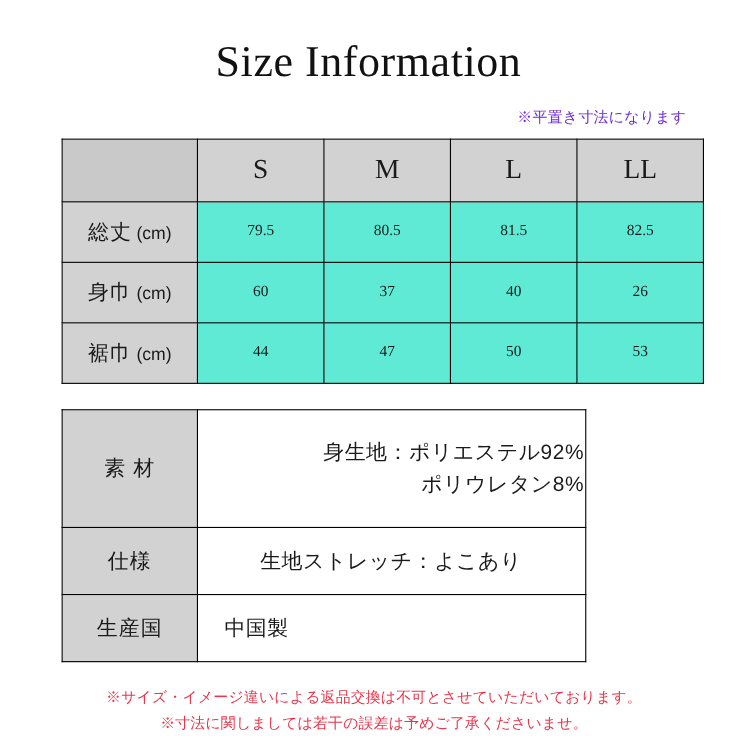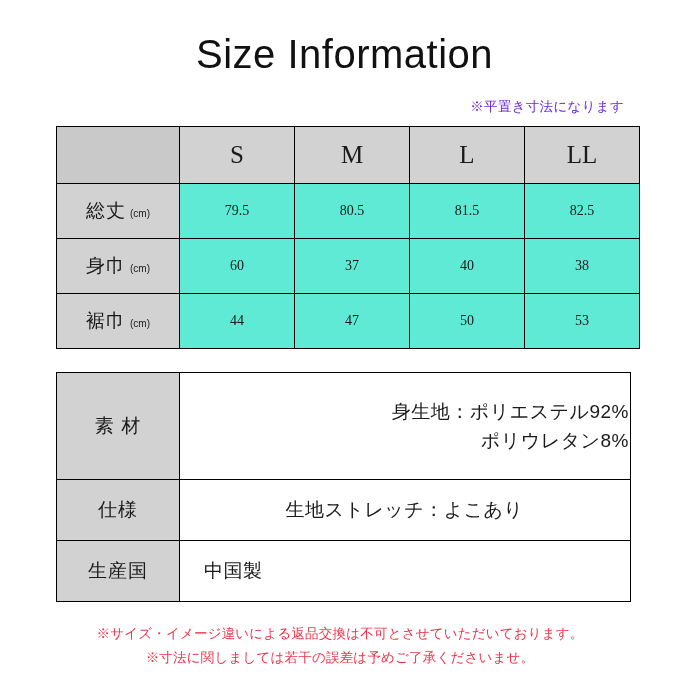--- a/index.html
+++ b/index.html
@@ -19,21 +19,21 @@
     width: 680px;
     height: 680px;
     box-sizing: border-box;
   }
 
   
   .title {
     position: absolute;
     left: 196px;
     top: 32px;
-    font-family: Liberation Sans, sans-serif;
+    font-family: Liberation Serif, serif;
     font-size: 40px;
     letter-spacing: 0.5px;
     color: #111111;
     white-space: nowrap;
   }
 
   
   .flat-note {
     position: absolute;
     right: 56px;
@@ -74,38 +74,38 @@
     background: #d2d2d2;
   }
   .size-table tbody td.row-label {
     background: #d2d2d2;
     height: 52px;
     font-size: 19px;
     text-align: center;
     letter-spacing: 1px;
   }
   .size-table tbody td.row-label .unit {
-    font-size: 10px;
+    font-size: 16px;
     letter-spacing: 0;
     vertical-align: baseline;
     padding-left: 4px;
   }
   .size-table tbody td.cell {
     height: 52px;
     font-size: 14px;
     font-family: "Liberation Serif", serif;
     background: #5eead4;
   }
 
   
   .detail-table {
     position: absolute;
     left: 56px;
     top: 372px;
-    width: 575px;
+    width: 477px;
     border-collapse: collapse;
     table-layout: fixed;
   }
   .detail-table td {
     border: 1px solid #000000;
     vertical-align: middle;
     font-weight: normal;
   }
   .detail-table .d-label {
     width: 120px;
@@ -181,21 +181,21 @@
         <td class="cell">79.5</td>
         <td class="cell">80.5</td>
         <td class="cell">81.5</td>
         <td class="cell">82.5</td>
       </tr>
       <tr>
         <td class="row-label"><span>身巾</span><span class="unit">(cm)</span></td>
         <td class="cell">60</td>
         <td class="cell">37</td>
         <td class="cell">40</td>
-        <td class="cell">38</td>
+        <td class="cell">26</td>
       </tr>
       <tr>
         <td class="row-label"><span>裾巾</span><span class="unit">(cm)</span></td>
         <td class="cell">44</td>
         <td class="cell">47</td>
         <td class="cell">50</td>
         <td class="cell">53</td>
       </tr>
     </tbody>
   </table>

